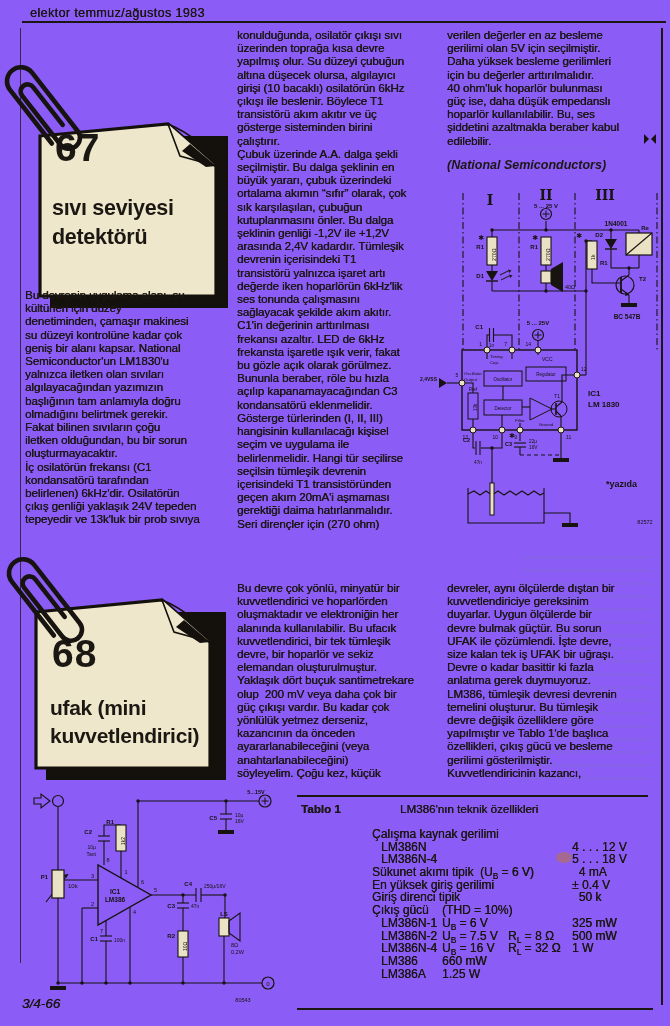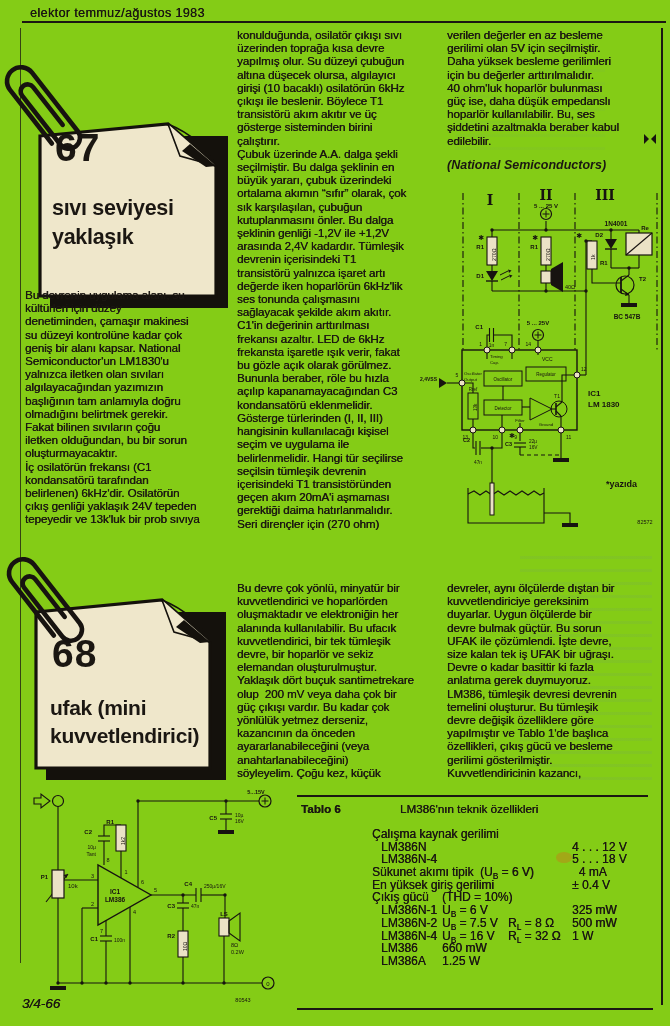--- a/index.html
+++ b/index.html
@@ -1,16 +1,16 @@
 <!DOCTYPE html>
 <html><head>
 <meta charset="utf-8">
 <style>
   html,body{margin:0;padding:0;background:#6f6a5c;}
-  .page{position:relative;width:670px;height:1026px;background:#84cc16;
+  .page{position:relative;width:670px;height:1026px;background:#8b5cf6;
         font-family:"Liberation Sans",sans-serif;color:#1b1712;overflow:hidden;margin:0 auto;}
   .abs{position:absolute;}
   .hdr{font-size:12.5px;letter-spacing:.4px;text-shadow:.3px 0 0 currentColor;}
   .rule{background:#1b1712;}
   .coltext{white-space:pre;font-size:11.6px;line-height:13.2px;letter-spacing:-.1px;
            text-shadow:.35px 0 0 currentColor;}
   .boxnum{font-size:39px;font-weight:bold;letter-spacing:1px;}
   .boxtitle{white-space:pre;font-size:21.5px;font-weight:bold;line-height:29px;letter-spacing:-.3px;}
   .credit{font-style:italic;font-weight:bold;font-size:12.5px;}
   .tbl-label{font-size:11.6px;font-weight:bold;text-shadow:.3px 0 0 currentColor;}
@@ -41,21 +41,21 @@
 
   <svg class="abs" style="left:30px;top:104px;" width="206" height="212" viewBox="0 0 206 212">
     <rect x="20" y="32" width="178" height="172" fill="#14110c"></rect>
     <path d="M10,32 L138,20 L186,62 L186,192 L10,192 Z" fill="#efe7cb" stroke="#14110c" stroke-width="3.2"></path>
     <path d="M138,20 L150,52 L186,62" fill="#efe7cb" stroke="#14110c" stroke-width="1.6"></path>
     <path d="M138,20 Q172,34 186,62" fill="none" stroke="#14110c" stroke-width="1.6"></path>
     <polygon points="160,40 186,62 176,63 152,47" fill="#14110c"></polygon>
   </svg>
   <div class="abs boxnum" style="left:55px;top:126px;">67</div>
   <div class="abs boxtitle" style="left:52px;top:194px;">sıvı seviyesi
-yaklaşık</div>
+detektörü</div>
 
   <svg class="abs" style="left:-4px;top:40px;" width="110" height="150" viewBox="0 0 110 150">
     <g transform="rotate(-38 50 70)">
       <path d="M34,100 L34,32 a14,14 0 0 1 28,0 L62,106 a11,11 0 0 1 -22,0 L40,44 a7,7 0 0 1 14,0 L54,92" fill="none" stroke="#171310" stroke-width="4.6" stroke-linecap="round"></path>
     </g>
   </svg>
 
   <div class="abs coltext" style="left:25px;top:288px;width:205px;">Bu devrenin uygulama alanı, su
 kültürleri için düzey
 denetiminden, çamaşır makinesi
@@ -455,41 +455,45 @@
       <text x="213" y="159" font-size="5.5">8Ω</text>
       <text x="213" y="166" font-size="5.5">0.2W</text>
       <text x="238" y="6" font-size="5.5" text-anchor="middle" font-weight="bold">5...15V</text>
       <text x="250" y="197.5" font-size="6" text-anchor="middle">0</text>
       <text x="225" y="214" font-size="5.5" text-anchor="middle" fill="#3a352c">80543</text>
     </g>
   </svg>
 
   <div class="abs" style="left:297px;top:795px;width:360px;height:220px;">
     <div class="abs rule" style="left:0;top:0;width:351px;height:2px;"></div>
-    <div class="abs tbl-label" style="left:4px;top:7px;">Tablo 6</div>
+    <div class="abs tbl-label" style="left:4px;top:7px;">Tablo 1</div>
     <div class="abs tbl-title" style="left:103px;top:7px;">LM386'nın teknik özellikleri</div>
     <div class="abs" style="left:0;top:32px;width:360px;">
         <div class="trow">
           <span style="left: 75px;">Çalışma kaynak gerilimi</span>
         </div>
         <div class="trow">
           <span style="left: 84px;">LM386N</span>
           <span style="left: 275px;">4 . . . 12 V</span>
         </div>
         <div class="trow">
           <span style="left: 84px;">LM386N-4</span>
           <span style="left: 275px;">5 . . . 18 V</span>
         </div>
         <div class="trow">
           <span style="left: 75px;">Sükunet akımı tipik  (U<sub>B</sub> = 6 V)</span>
           <span style="left: 275px; text-align: center;">  4 mA</span>
         </div>
         <div class="trow">
           <span style="left: 75px;">En yüksek giriş gerilimi</span>
           <span style="left: 275px;">± 0.4 V</span>
+        </div>
+        <div class="trow">
+          <span style="left: 75px;">Giriş direnci tipik</span>
+          <span style="left: 275px;">  50 k</span>
         </div>
         <div class="trow">
           <span style="left: 75px;">Çıkış gücü    (THD = 10%)</span>
         </div>
         <div class="trow">
           <span style="left: 84px;">LM386N-1</span>
           <span style="left: 145px;">U<sub>B</sub> = 6 V</span>
           <span style="left: 275px;">325 mW</span>
         </div>
         <div class="trow">

